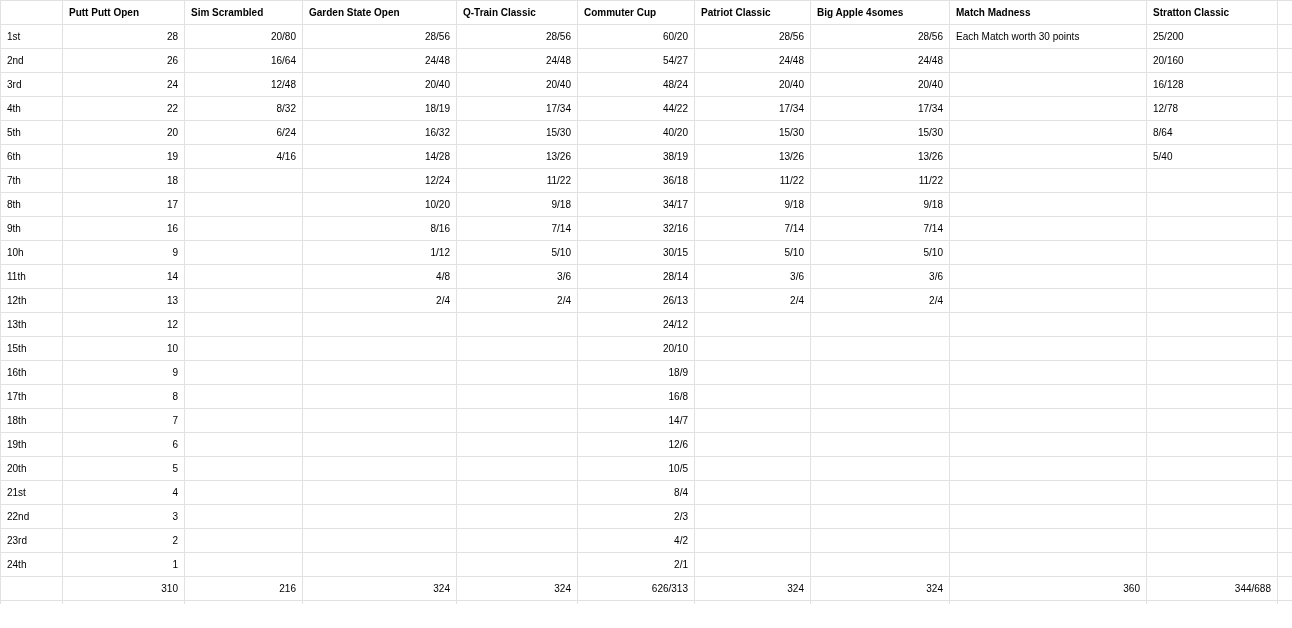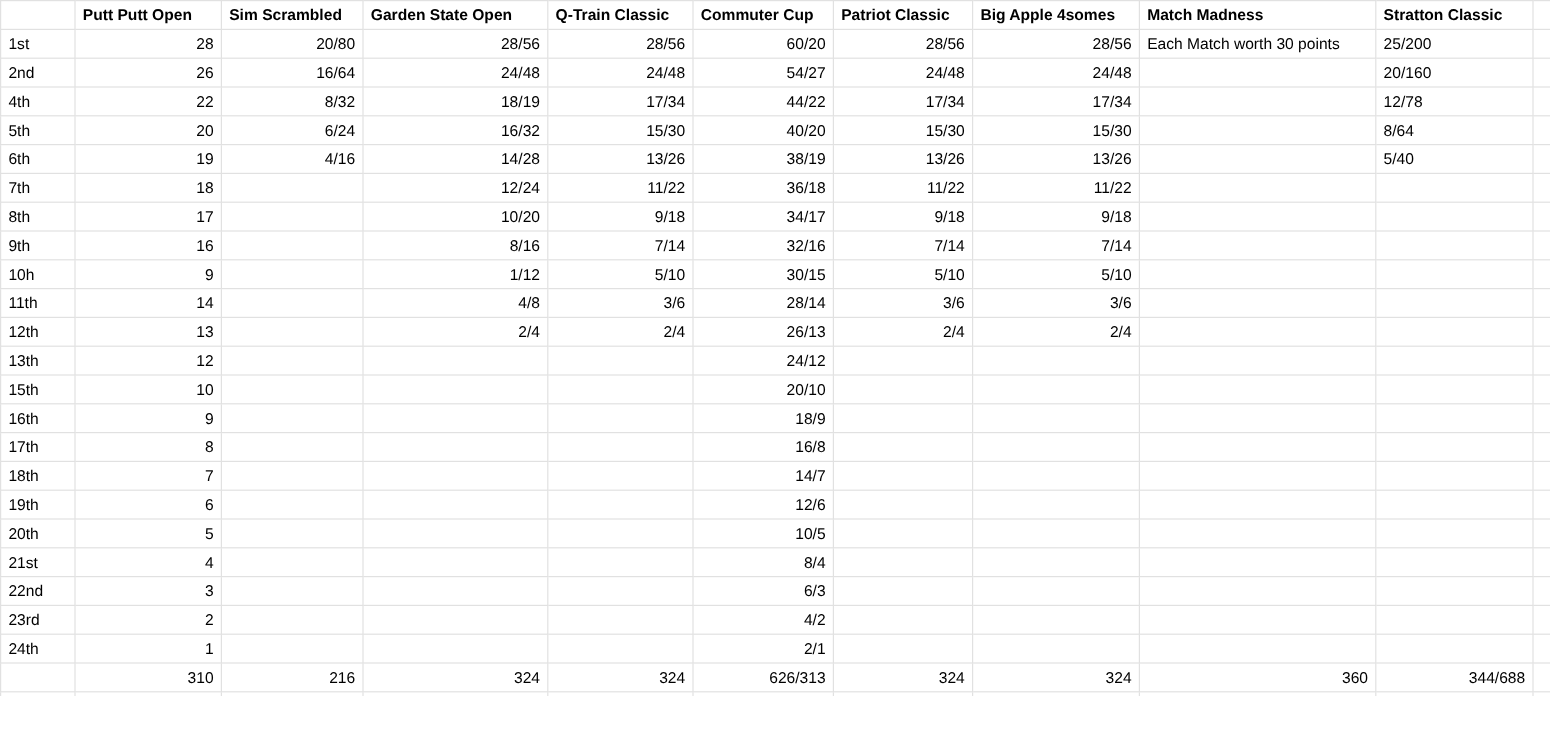--- a/index.html
+++ b/index.html
@@ -8,21 +8,21 @@
     background: #ffffff;
     width: 1292px;
     height: 628px;
     overflow: hidden;
   }
   table.sheet {
     border-collapse: collapse;
     table-layout: fixed;
     width: 1292px;
     font-family: "Liberation Sans", sans-serif;
-    font-size: 13px;
+    font-size: 10px;
     color: #000000;
     background: #ffffff;
   }
   table.sheet td {
     border: 1px solid #e1e1e1;
     height: 23px;
     padding: 0 6px;
     white-space: nowrap;
     overflow: hidden;
     vertical-align: middle;
@@ -89,20 +89,33 @@
         <td class="ar">24/48</td>
         <td class="ar">24/48</td>
         <td class="ar">54/27</td>
         <td class="ar">24/48</td>
         <td class="ar">24/48</td>
         <td class="al"></td>
         <td class="al">20/160</td>
         <td></td>
       </tr>
       <tr>
+        <td class="al">3rd</td>
+        <td class="ar">24</td>
+        <td class="ar">12/48</td>
+        <td class="ar">20/40</td>
+        <td class="ar">20/40</td>
+        <td class="ar">48/24</td>
+        <td class="ar">20/40</td>
+        <td class="ar">20/40</td>
+        <td class="al"></td>
+        <td class="al">16/128</td>
+        <td></td>
+      </tr>
+      <tr>
         <td class="al">4th</td>
         <td class="ar">22</td>
         <td class="ar">8/32</td>
         <td class="ar">18/19</td>
         <td class="ar">17/34</td>
         <td class="ar">44/22</td>
         <td class="ar">17/34</td>
         <td class="ar">17/34</td>
         <td class="al"></td>
         <td class="al">12/78</td>
@@ -315,21 +328,21 @@
         <td class="al"></td>
         <td class="al"></td>
         <td></td>
       </tr>
       <tr>
         <td class="al">22nd</td>
         <td class="ar">3</td>
         <td class="ar"></td>
         <td class="ar"></td>
         <td class="ar"></td>
-        <td class="ar">6/3</td>
+        <td class="ar">2/3</td>
         <td class="ar"></td>
         <td class="ar"></td>
         <td class="al"></td>
         <td class="al"></td>
         <td></td>
       </tr>
       <tr>
         <td class="al">23rd</td>
         <td class="ar">2</td>
         <td class="ar"></td>

